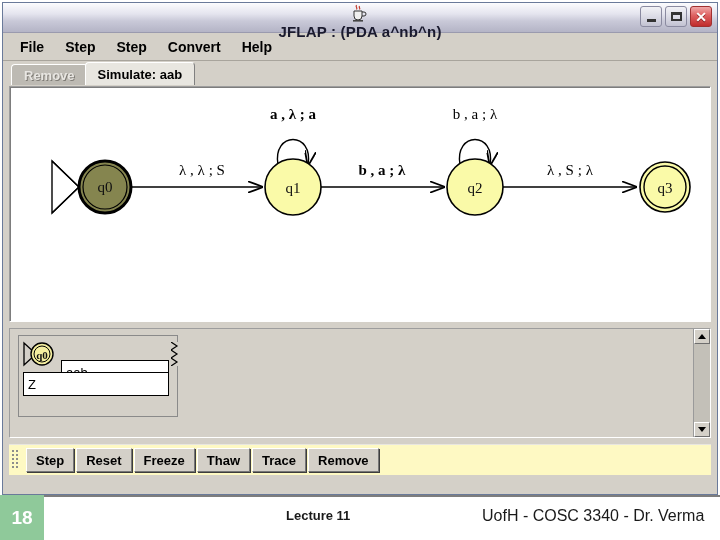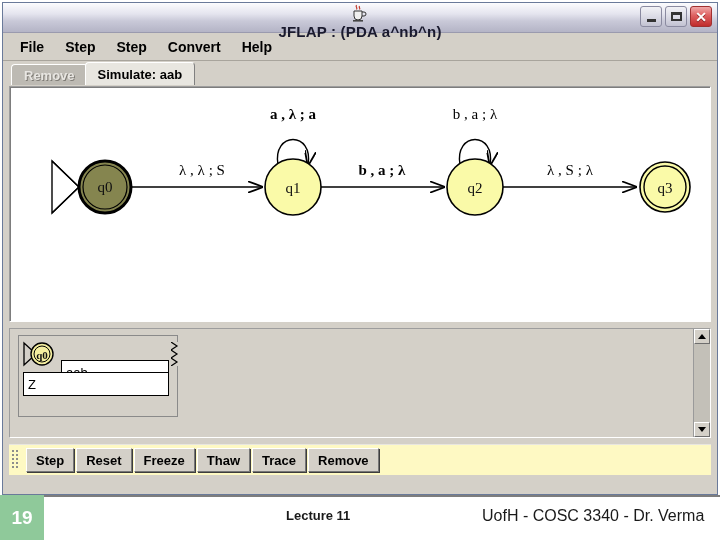--- a/index.html
+++ b/index.html
@@ -291,18 +291,18 @@
       <span class="tb-btn">Freeze</span>
       <span class="tb-btn">Thaw</span>
       <span class="tb-btn">Trace</span>
       <span class="tb-btn">Remove</span>
     </div>
 
   </div>
 
   <div class="footer">
     <div class="footer-rule"></div>
-    <div class="page-badge" id="page-badge" style="background: rgb(143, 201, 154);">19</div>
+    <div class="page-badge" id="page-badge" style="background: rgb(143, 201, 154);">18</div>
     <div class="footer-mid">Lecture 11</div>
     <div class="footer-right">UofH - COSC 3340 - Dr. Verma</div>
   </div>
 
 </div>
 
 </body></html>

